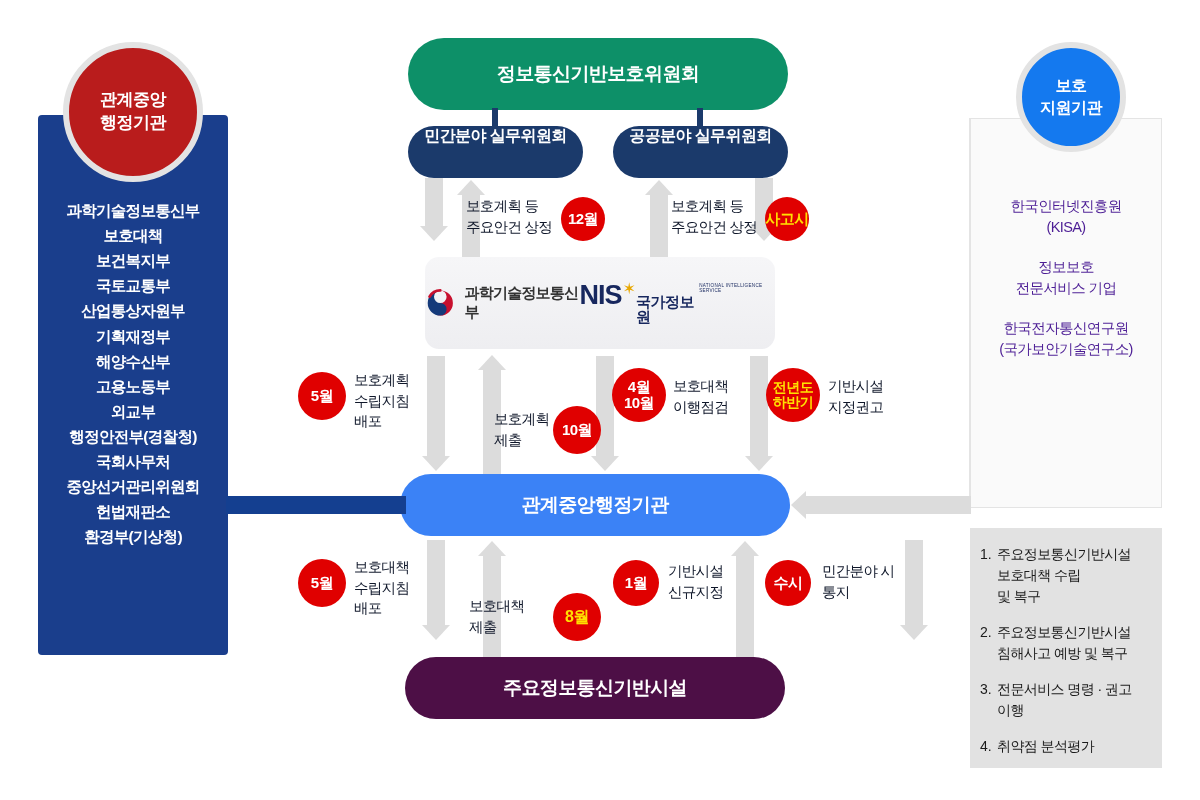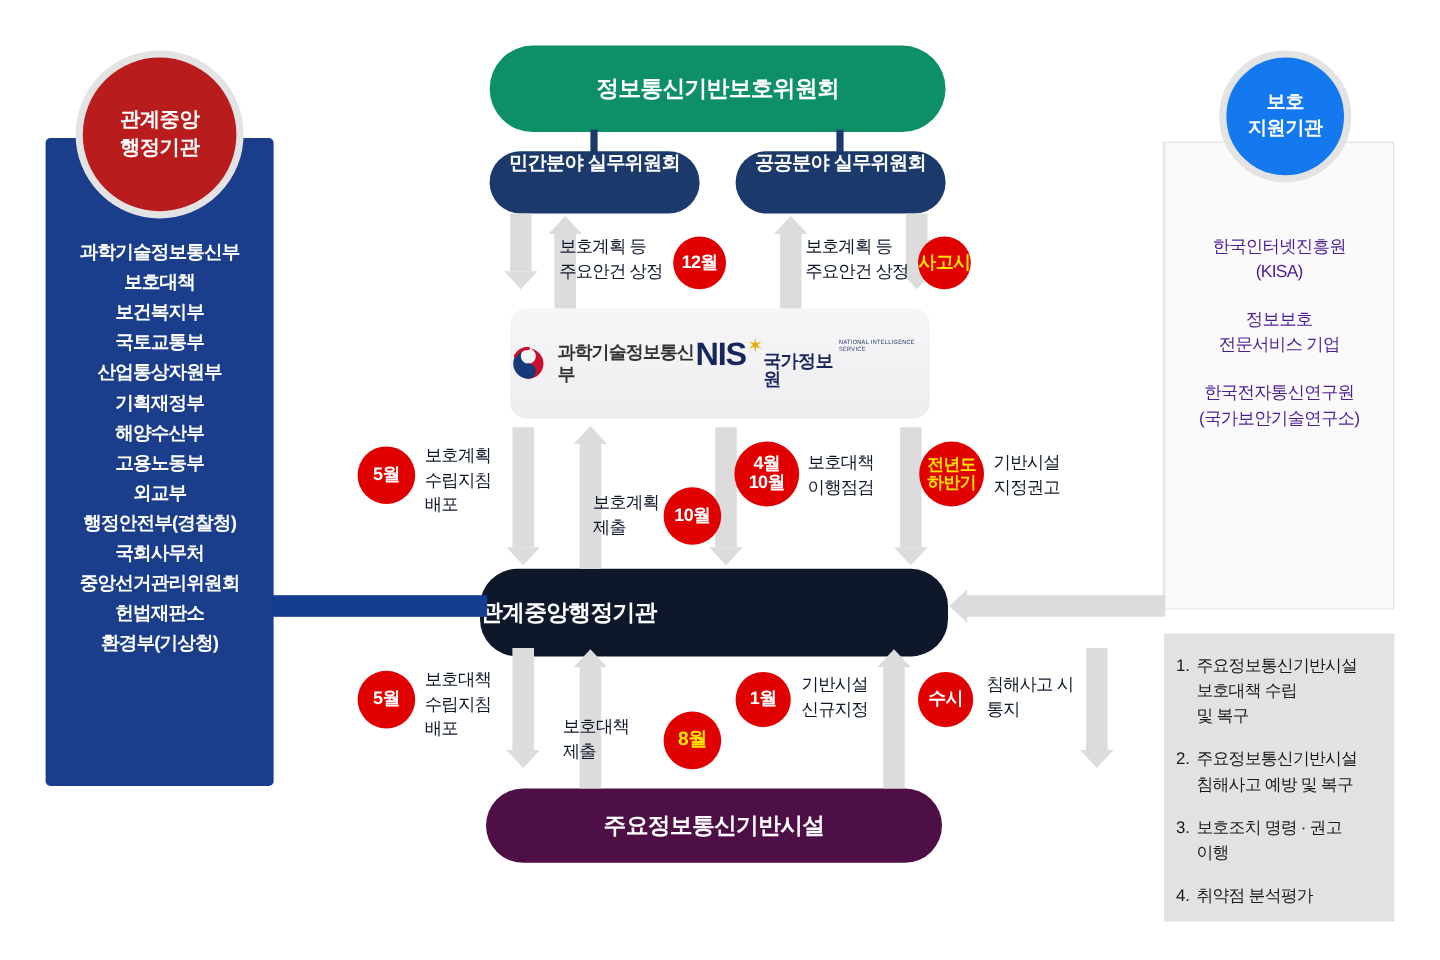--- a/index.html
+++ b/index.html
@@ -69,23 +69,23 @@
   .msit-text{ color:#333; font-size:15px; font-weight:bold; letter-spacing:-0.8px;}
   .logo-nis{ display:flex; align-items:flex-start; line-height:1;}
   .nis-top{ display:flex; align-items:flex-start; }
   .nis-word{ color:#17275e; font-size:27px; font-weight:bold; letter-spacing:-1px; font-family:"Liberation Sans",sans-serif;}
   .nis-star{ color:#e8a700; font-size:16px; margin-left:1px; margin-top:-1px;}
   .nis-kr{ color:#17275e; font-size:15px; font-weight:bold; letter-spacing:-0.5px; margin-top:12px;}
   .nis-en{ color:#17275e; font-size:4.6px; letter-spacing:0.3px; margin-top:2px; transform:scaleY(1.1);}
 
   
   .blue-bar{
-    left:400px; top:474px; width:390px; height:73px;
-    background:#0f172a; border-radius:31px;
-    display:flex; align-items:center; 
+    left:400px; top:474px; width:390px; height:62px;
+    background:#3b82f6; border-radius:31px;
+    display:flex; align-items:center; justify-content:center;
   }
   .blue-bar span{ color:#fff; font-weight:bold; font-size:19px; letter-spacing:-0.6px;}
 
   
   .purple-bar{
     left:405px; top:657px; width:380px; height:62px;
     background:#4d0f46; border-radius:31px;
     display:flex; align-items:center; justify-content:center;
   }
   .purple-bar span{ color:#fff; font-weight:bold; font-size:19px; letter-spacing:-0.6px;}
@@ -333,21 +333,21 @@
   </div>
   <div class="abs flow-label" style="left:668px; top:561px;">
     <div>기반시설</div>
     <div>신규지정</div>
   </div>
 
   <div class="abs badge" style="left:765px; top:560px; width:46px; height:46px;">
     <span style="font-size:15px;">수시</span>
   </div>
   <div class="abs flow-label" style="left:822px; top:561px;">
-    <div>침해사고 시</div>
+    <div>민간분야 시</div>
     <div>통지</div>
   </div>
 
   <div class="abs purple-bar">
     <span>주요정보통신기반시설</span>
   </div>
 
   <div class="abs right-support-box"></div>
   <div class="abs right-circle">
     <span>보호</span>
@@ -376,21 +376,21 @@
 보호대책 수립
 및 복구</div>
     </div>
     <div class="duty-item">
       <div class="duty-num">2.</div>
       <div class="duty-txt" style="white-space:pre-line;">주요정보통신기반시설
 침해사고 예방 및 복구</div>
     </div>
     <div class="duty-item">
       <div class="duty-num">3.</div>
-      <div class="duty-txt" style="white-space:pre-line;">보호조치 명령 · 권고
+      <div class="duty-txt" style="white-space:pre-line;">전문서비스 명령 · 권고
 이행</div>
     </div>
     <div class="duty-item">
       <div class="duty-num">4.</div>
       <div class="duty-txt" style="white-space:pre-line;">취약점 분석평가</div>
     </div>
   </div>
 
 </div>
 

